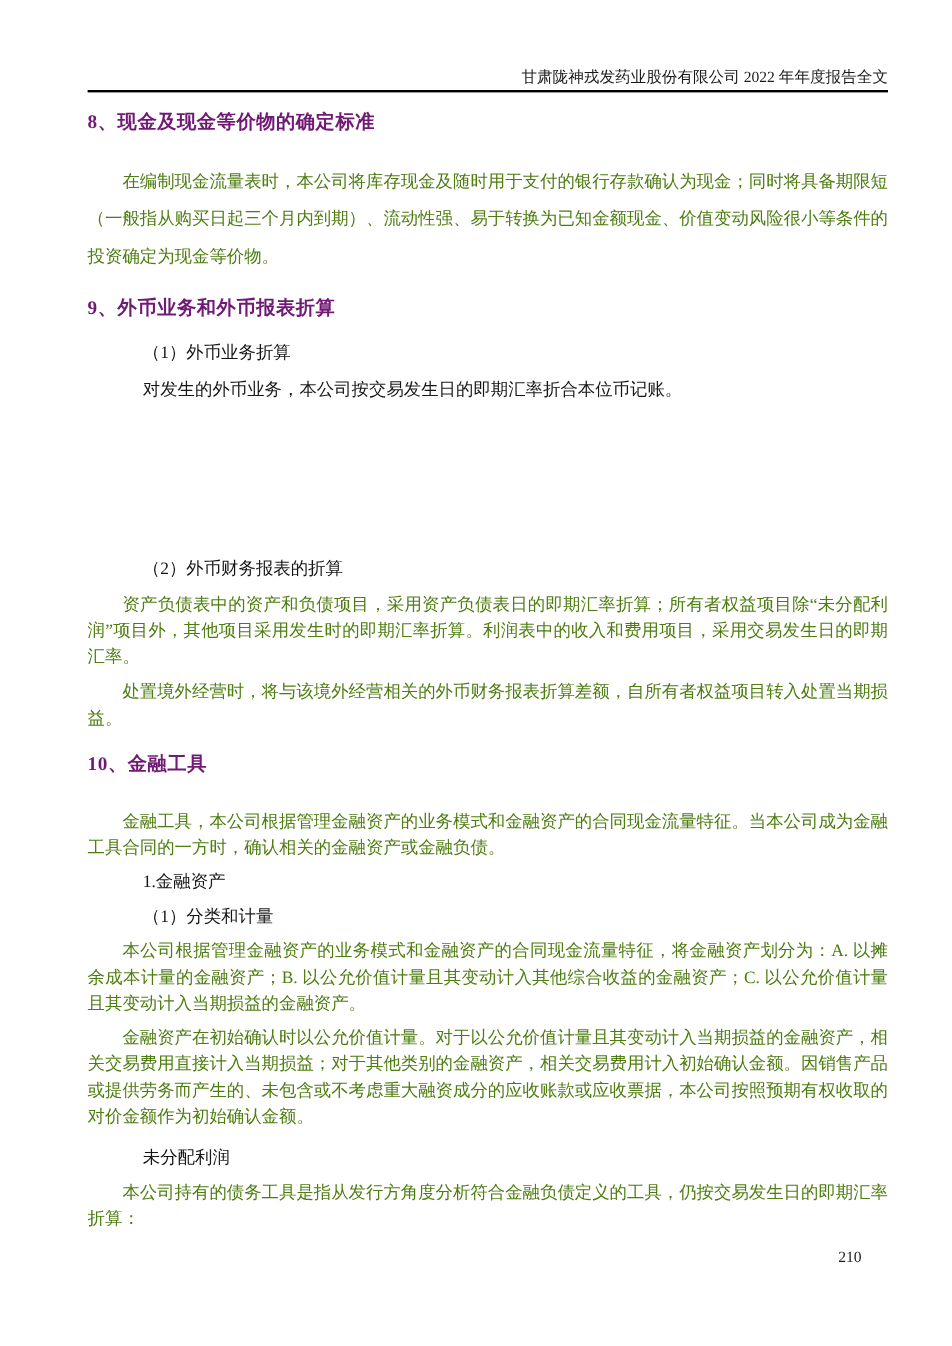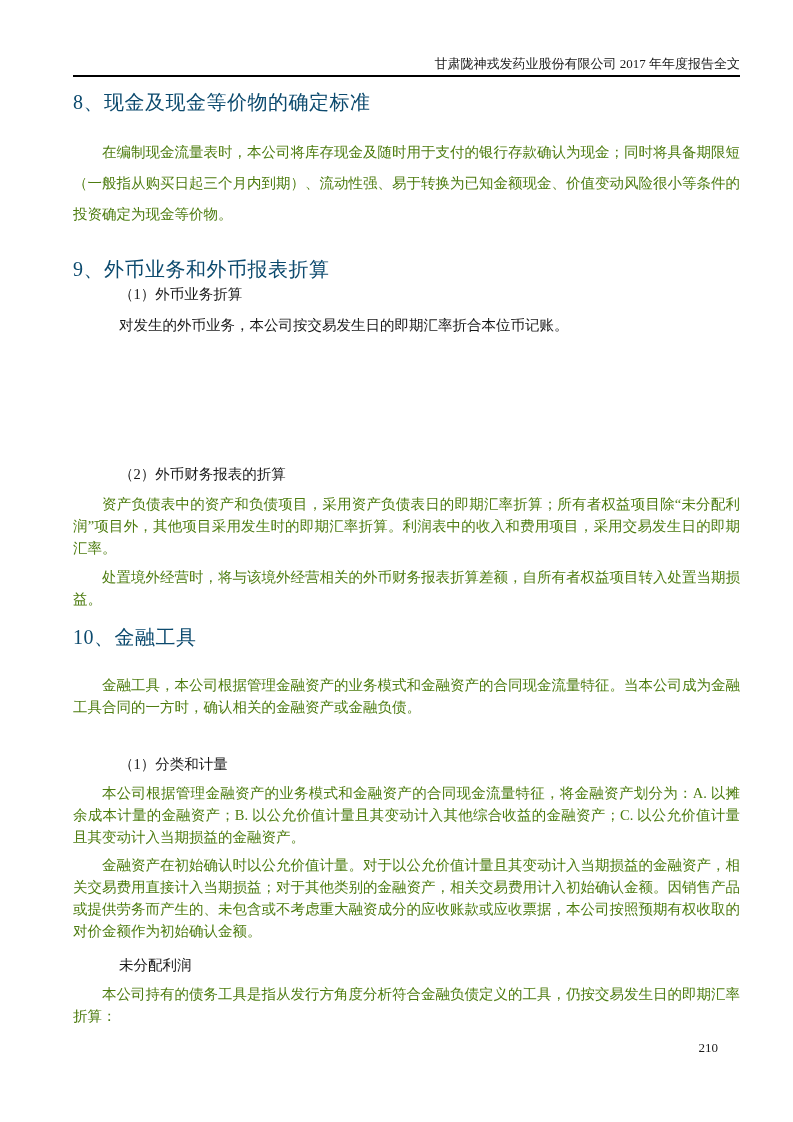--- a/index.html
+++ b/index.html
@@ -33,24 +33,24 @@
     top: 75px;
     width: 667px;
     height: 2px;
     background: #000000;
   }
   .h {
     position: absolute;
     left: 73px;
     width: 667px;
     margin: 0;
-    font-size: 20px;
+    font-size: 16px;
     line-height: 21px;
-    font-weight: normal;
-    color: #0c4a6e;
+    font-weight: bold;
+    color: #701a75;
     letter-spacing: 0.5px;
   }
   .para {
     position: absolute;
     left: 73px;
     width: 667px;
     margin: 0;
     font-size: 14.5px;
     line-height: 22px;
     text-align: justify;
@@ -81,36 +81,37 @@
     line-height: 16px;
     color: #1a1a1a;
   }
 </style>
 </head>
 <body>
 
 <div class="page">
 
   <div class="hdr">
-    <span>甘肃陇神戎发药业股份有限公司 2017 年年度报告全文</span>
+    <span>甘肃陇神戎发药业股份有限公司 2022 年年度报告全文</span>
   </div>
   <div class="rule"></div>
 
   <h2 class="h" style="top:92px">8、现金及现金等价物的确定标准</h2>
   <p class="para wide" style="top:137px">在编制现金流量表时，本公司将库存现金及随时用于支付的银行存款确认为现金；同时将具备期限短（一般指从购买日起三个月内到期）、流动性强、易于转换为已知金额现金、价值变动风险很小等条件的投资确定为现金等价物。</p>
 
-  <h2 class="h" style="top:259px">9、外币业务和外币报表折算</h2>
+  <h2 class="h" style="top:247px">9、外币业务和外币报表折算</h2>
   <p class="sub" style="top:283px">（1）外币业务折算</p>
   <p class="sub" style="top:314px">对发生的外币业务，本公司按交易发生日的即期汇率折合本位币记账。</p>
   <p class="sub" style="top:463px">（2）外币财务报表的折算</p>
   <p class="para" style="top:493px">资产负债表中的资产和负债项目，采用资产负债表日的即期汇率折算；所有者权益项目除“未分配利润”项目外，其他项目采用发生时的即期汇率折算。利润表中的收入和费用项目，采用交易发生日的即期汇率。</p>
   <p class="para" style="top:566px">处置境外经营时，将与该境外经营相关的外币财务报表折算差额，自所有者权益项目转入处置当期损益。</p>
 
   <h2 class="h" style="top:627px">10、金融工具</h2>
   <p class="para" style="top:674px">金融工具，本公司根据管理金融资产的业务模式和金融资产的合同现金流量特征。当本公司成为金融工具合同的一方时，确认相关的金融资产或金融负债。</p>
+  <p class="sub" style="top:724px">1.金融资产</p>
   <p class="sub" style="top:753px">（1）分类和计量</p>
   <p class="para" style="top:782px">本公司根据管理金融资产的业务模式和金融资产的合同现金流量特征，将金融资产划分为：A. 以摊余成本计量的金融资产；B. 以公允价值计量且其变动计入其他综合收益的金融资产；C. 以公允价值计量且其变动计入当期损益的金融资产。</p>
   <p class="para" style="top:854px">金融资产在初始确认时以公允价值计量。对于以公允价值计量且其变动计入当期损益的金融资产，相关交易费用直接计入当期损益；对于其他类别的金融资产，相关交易费用计入初始确认金额。因销售产品或提供劳务而产生的、未包含或不考虑重大融资成分的应收账款或应收票据，本公司按照预期有权收取的对价金额作为初始确认金额。</p>
   <p class="sub" style="top:954px">未分配利润</p>
   <p class="para" style="top:983px">本公司持有的债务工具是指从发行方角度分析符合金融负债定义的工具，仍按交易发生日的即期汇率折算：</p>
 
   <div class="footer">210</div>
 
 </div>
 

